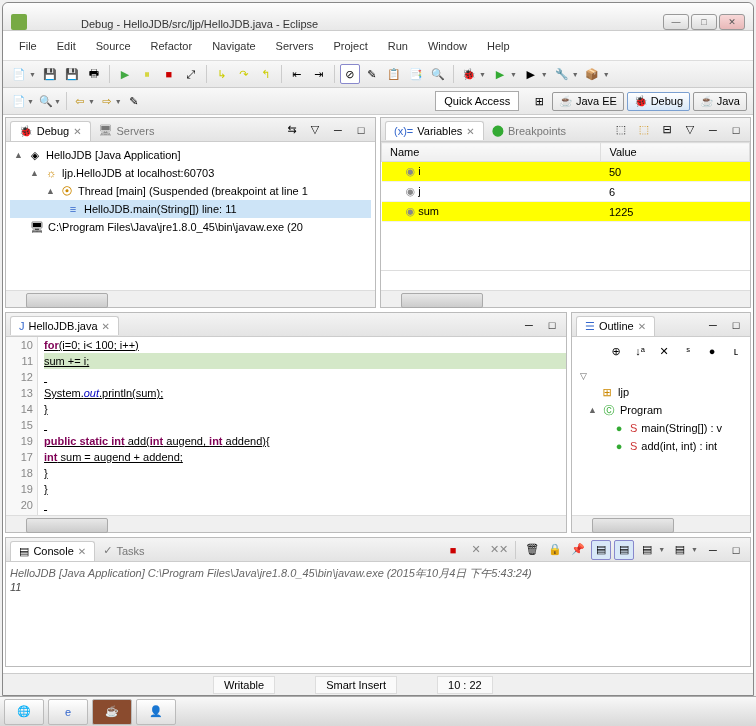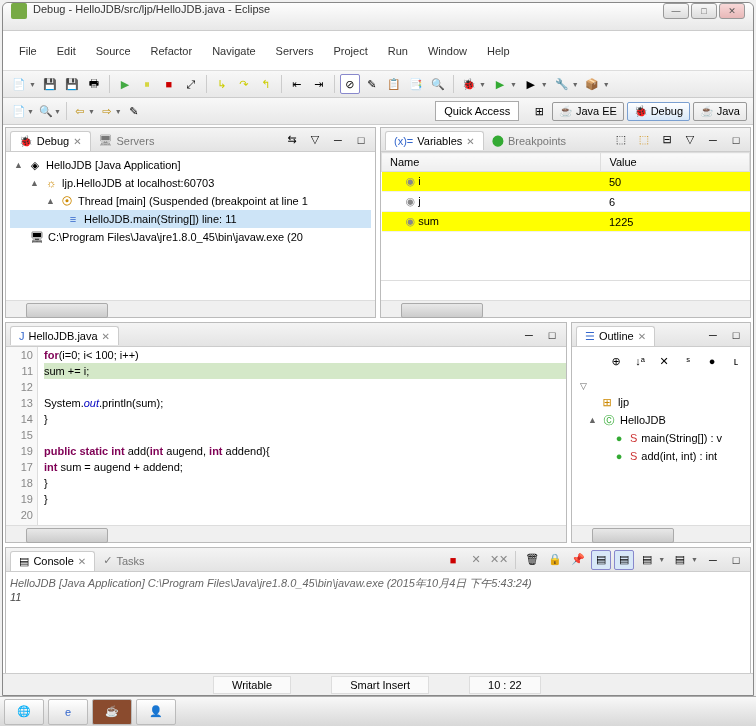--- a/index.html
+++ b/index.html
@@ -1,24 +1,24 @@
 <!DOCTYPE html>
 <html><head>
 <meta charset="utf-8">
 <style>
 * { margin: 0; padding: 0; box-sizing: border-box; font-family: Tahoma, sans-serif; font-size: 11px; }
 body { background: #f0f0f0; width: 756px; height: 726px; overflow: hidden; }
 .window { background: #fff; border: 1px solid #888; border-radius: 6px 6px 0 0; margin: 2px; }
-.titlebar { background: linear-gradient(#fdfdfd,#e8e8e8); height: 28px; display: flex; align-items: flex-start; padding: 0 8px; border-bottom: 1px solid #ccc; border-radius: 6px 6px 0 0; }
+.titlebar { background: linear-gradient(#fdfdfd,#e8e8e8); height: 28px; display: flex; align-items: flex-end; padding: 0 8px; border-bottom: 1px solid #ccc; border-radius: 6px 6px 0 0; gap: 48px; }
 .titlebar-icon { width: 16px; height: 16px; margin-right: 6px; background: #7a4; border-radius: 2px; }
 .titlebar-title { flex: 1; color: #333; }
 .win-btns { display: flex; gap: 2px; }
 .win-btn { width: 26px; height: 16px; border: 1px solid #999; background: linear-gradient(#f8f8f8,#ddd); border-radius: 3px; display: flex; align-items: center; justify-content: center; font-size: 9px; color: #555; }
 .win-btn.close { background: linear-gradient(#f8d8d8,#e8b8b8); }
-.menubar { background: #fff; height: 40px; display: flex; align-items: center; padding: 0 8px; gap: 4px; border-bottom: 1px solid #ddd; }
+.menubar { background: #fff; height: 30px; display: flex; align-items: center; padding: 0 8px; gap: 4px; border-bottom: 1px solid #ddd; }
 .menu-item { padding: 2px 8px; color: #333; cursor: default; }
 .toolbar { background: linear-gradient(#f8f8f8,#e8e8e8); padding: 3px 6px; display: flex; align-items: center; gap: 2px; border-bottom: 1px solid #ccc; flex-wrap: wrap; }
 .tb-btn { width: 20px; height: 20px; display: flex; align-items: center; justify-content: center; border-radius: 2px; cursor: pointer; }
 .tb-sep { width: 1px; height: 18px; background: #ccc; margin: 0 3px; }
 .tb-arrow { font-size: 7px; color: #666; margin-left: -2px; padding-right: 2px; }
 .toolbar2 { background: linear-gradient(#f8f8f8,#e8e8e8); padding: 3px 6px; display: flex; align-items: center; border-bottom: 1px solid #ccc; }
 .quick-access { border: 1px solid #aaa; padding: 3px 8px; background: #fff; margin-left: auto; margin-right: 10px; }
 .persp-btn { border: 1px solid #999; padding: 2px 6px; background: linear-gradient(#f8f8f8,#e8e8e8); display: flex; align-items: center; gap: 3px; margin-left: 3px; border-radius: 2px; }
 .persp-btn.active { background: linear-gradient(#fff,#d8e8f8); border-color: #7a9fd0; }
 .main-area { display: flex; flex-direction: column; height: calc(100% - 120px); }
@@ -35,30 +35,30 @@
 .tree-icon { width: 14px; height: 14px; display: inline-flex; align-items: center; justify-content: center; }
 .vars-table { width: 100%; border-collapse: collapse; }
 .vars-table th { text-align: left; padding: 3px 8px; background: linear-gradient(#fafafa,#eee); border: 1px solid #ddd; font-weight: normal; }
 .vars-table td { padding: 3px 8px; border-bottom: 1px solid #f0f0f0; }
 .vars-table tr.highlight { background: #ffff00; }
 .mid-split { display: flex; height: 225px; }
 .editor-panel { flex: 1; }
 .gutter { width: 32px; background: #f8f8f8; border-right: 1px solid #ddd; text-align: right; padding-right: 4px; color: #888; font-family: Consolas, monospace; line-height: 16px; }
 .code-area { display: flex; font-family: Consolas, monospace; font-size: 12px; }
 .code-lines { flex: 1; padding-left: 6px; line-height: 16px; }
-.code-line { white-space: pre; }
+.code-line { white-space: pre; text-decoration: underline; }
 .code-line.current { background: #d4e8c8; }
 .kw { color: #7f0055; font-weight: bold; }
 .field { color: #0000c0; font-style: italic; }
 .outline-panel { width: 180px; }
 .outline-toolbar { padding: 4px; display: flex; gap: 4px; justify-content: flex-end; }
 .bottom-panel { height: 130px; }
 .console-text { font-family: Consolas, monospace; padding: 4px; color: #444; font-style: italic; }
 .statusbar { height: 22px; background: #f0f0f0; border-top: 1px solid #ccc; display: flex; align-items: center; padding: 0 10px; gap: 40px; margin-top: auto; }
-.status-cell { padding: 2px 18px; border: 1px solid #ddd; background: #fafafa; }
+.status-cell { padding: 2px 10px; border: 1px solid #ddd; background: #fafafa; }
 .scrollbar-h { height: 17px; background: #f0f0f0; border-top: 1px solid #ddd; position: relative; }
 .scrollbar-h::after { content: ''; position: absolute; left: 20px; width: 80px; height: 13px; top: 2px; background: linear-gradient(#e8e8e8,#ccc); border: 1px solid #aaa; border-radius: 2px; }
 .taskbar { position: absolute; bottom: 0; left: 0; right: 0; height: 30px; background: linear-gradient(#f8f8f8,#d8d8d8); border-top: 1px solid #aaa; display: flex; align-items: center; padding: 0 4px; gap: 4px; }
 .task-item { width: 40px; height: 26px; border: 1px solid #bbb; background: linear-gradient(#fff,#e0e0e0); border-radius: 2px; display: flex; align-items: center; justify-content: center; }
 </style>
 </head>
 <body>
 
 <div class="window" style="height: 694px; position: relative;">
   <div class="titlebar">
@@ -314,21 +314,21 @@
           <div class="tree-item" style="padding-left:4px">
               <span class="tree-arrow">▽</span>
             </div>
           <div class="tree-item" style="padding-left:24px">
               <span class="tree-icon" style="color:#c80">⊞</span>
               <span>ljp</span>
             </div>
           <div class="tree-item" style="padding-left:12px">
               <span class="tree-arrow">▲</span>
               <span class="tree-icon" style="color:#3a3">Ⓒ</span>
-              <span>HelloJDB</span>
+              <span>Program</span>
             </div>
           <div class="tree-item" style="padding-left:36px">
               <span class="tree-icon" style="color:#3a3">●</span>
               <sup style="color:#c33">S</sup>
               <span>main(String[]) : v</span>
             </div>
           <div class="tree-item" style="padding-left:36px">
               <span class="tree-icon" style="color:#3a3">●</span>
               <sup style="color:#c33">S</sup>
               <span>add(int, int) : int</span>

